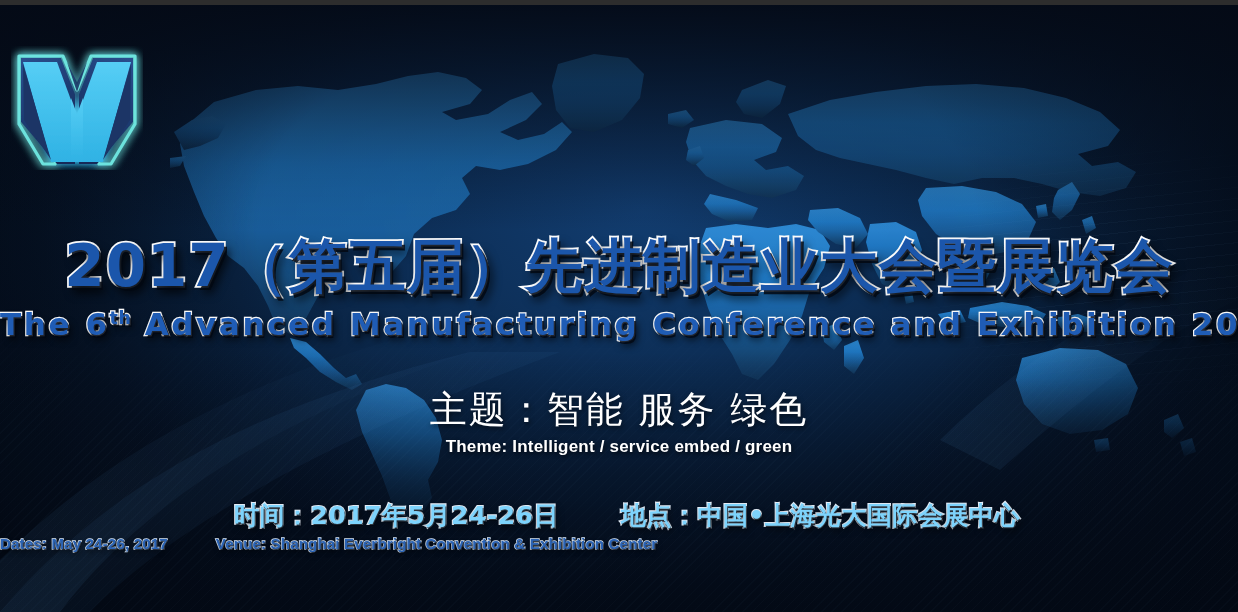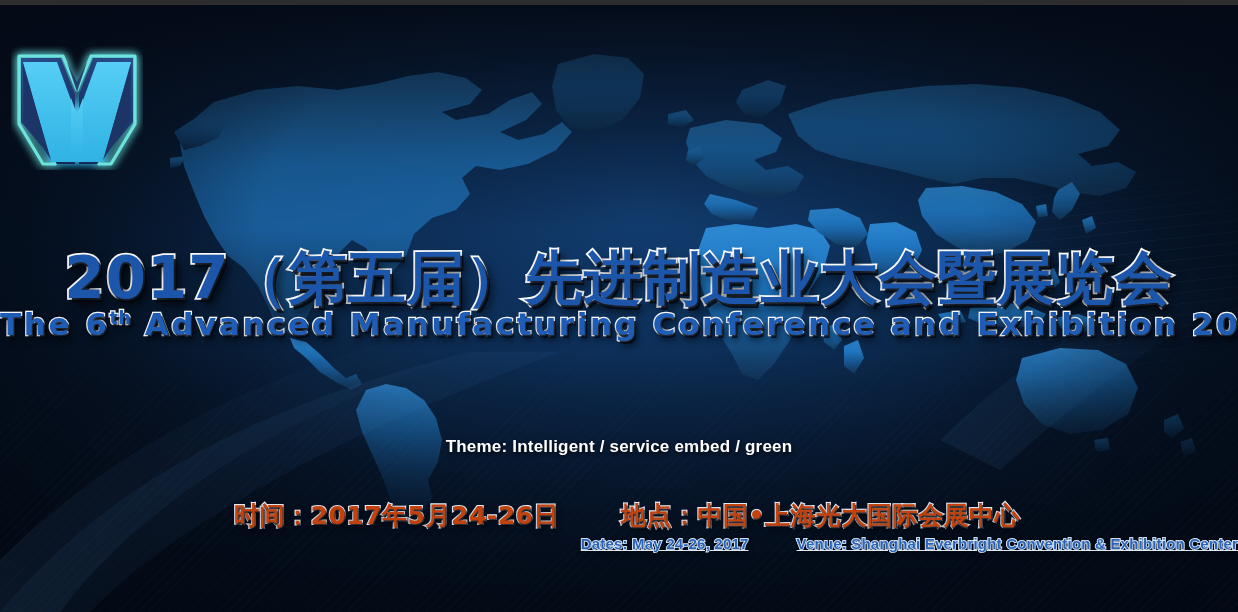--- a/index.html
+++ b/index.html
@@ -129,21 +129,20 @@
     font-weight: bold;
     letter-spacing: 1px;
     color: #1b56ab;
     font-family: "DejaVu Sans", "Liberation Sans", sans-serif;
     white-space: nowrap;
     -webkit-text-stroke: 3.5px #ffffff;
     paint-order: stroke fill;
     text-shadow:
        3px 4px 0 rgba(2,8,18,0.85),
        5px 7px 10px rgba(0,0,0,0.75);
-    margin-top: 12px;
   }
 
   .title-en {
     position: absolute;
     left: 0; right: 0;
     top: 306px;
     text-align: center;
     font-size: 31px;
     font-weight: bold;
     letter-spacing: 2.6px;
@@ -190,49 +189,48 @@
     text-shadow: 1px 2px 4px rgba(0,0,0,0.7);
   }
 
   .info-cn {
     position: absolute;
     left: 16px; right: 0;
     top: 499px;
     text-align: center;
     font-size: 25px;
     font-weight: bold;
-    color: #c2410c;
+    color: #7dd3fc;
     letter-spacing: 0.5px;
     font-family: "DejaVu Sans", "Liberation Sans", sans-serif;
     white-space: nowrap;
     -webkit-text-stroke: 2.2px #e8f1fb;
     paint-order: stroke fill;
     text-shadow:
        1px 2px 0 rgba(2,8,18,0.75),
        2px 4px 6px rgba(0,0,0,0.6);
   }
   .info-cn .gap { display: inline-block; width: 62px; }
 
   .info-en {
     position: absolute;
     left: 0; right: 0;
     top: 535px;
-    text-align: right;
+    text-align: left;
     font-size: 15px;
     font-weight: bold;
     color: #2a63b5;
     letter-spacing: 0.2px;
     font-family: "Liberation Sans", sans-serif;
     white-space: nowrap;
     -webkit-text-stroke: 1.6px #dce9f7;
     paint-order: stroke fill;
     text-shadow:
        1px 1px 0 rgba(2,8,18,0.7),
        1px 3px 5px rgba(0,0,0,0.55);
-    text-decoration: underline;
   }
   .info-en .gap { display: inline-block; width: 48px; }
 </style>
 </head>
 <body>
 
 <div id="banner">
 
   <div class="bg-base"></div>
 
@@ -402,20 +400,21 @@
   </svg>
 
   <div class="content">
 
     <div class="title-cn">2017（第五届）先进制造业大会暨展览会</div>
 
     <div class="title-en">
       <span>The 6</span><sup>th</sup><span> Advanced Manufacturing Conference and Exhibition 2017</span>
     </div>
 
+    <div class="theme-cn">主题：智能 服务 绿色</div>
 
     <div class="theme-en">Theme: Intelligent / service embed / green</div>
 
     <div class="info-cn">
       <span>时间：2017年5月24-26日</span><span class="gap"></span><span>地点：中国•上海光大国际会展中心</span>
     </div>
 
     <div class="info-en">
       <span>Dates: May 24-26, 2017</span><span class="gap"></span><span>Venue: Shanghai Everbright Convention &amp; Exhibition Center</span>
     </div>

